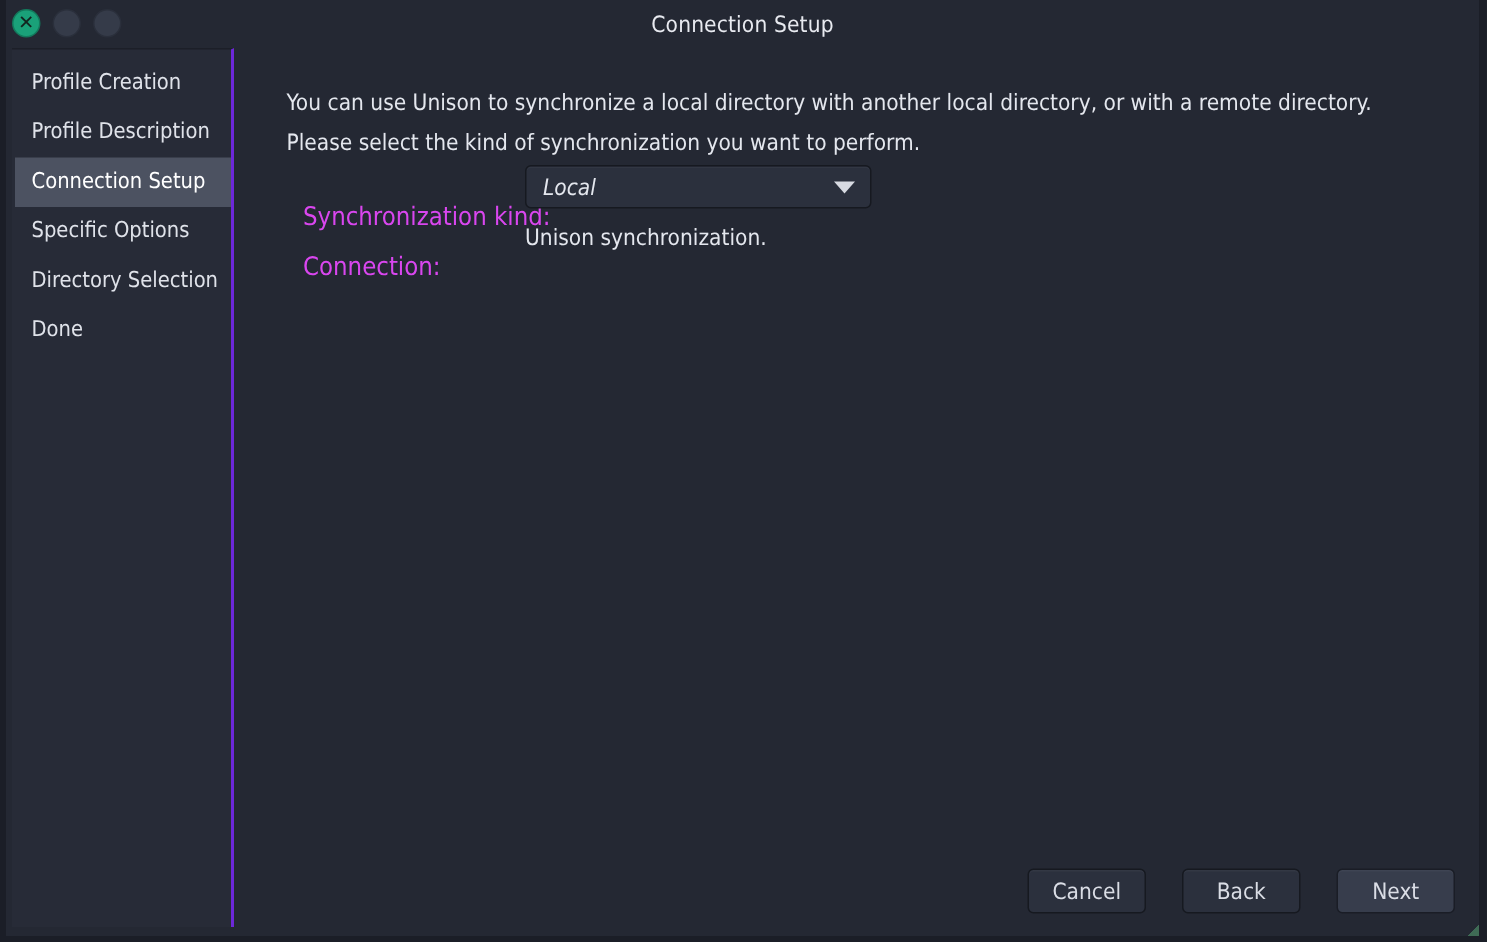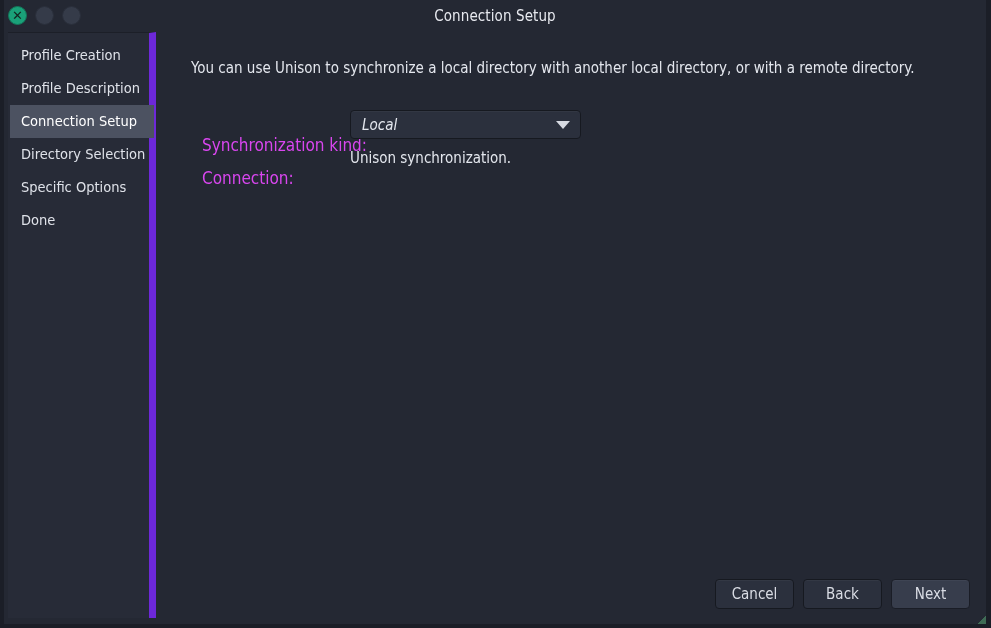--- a/index.html
+++ b/index.html
@@ -79,21 +79,21 @@
   }
 
   
   #sidebar {
     position: absolute;
     left: 4px;
     top: 32px;
     width: 148px;
     height: 586px;
     background: #272b37;
-    border-right: 7px solid #6d28d9;
+    border-right: 2px solid #6d28d9;
     border-top: 1px solid #1c1f28;
     box-sizing: border-box;
     padding-top: 6px;
   }
   .nav-item {
     height: 33px;
     line-height: 33px;
     padding-left: 11px;
     color: #dfe2e9;
     font-size: 14.5px;
@@ -180,21 +180,21 @@
     font-size: 15px;
     white-space: nowrap;
   }
 
   
   #footer {
     position: absolute;
     right: 11px;
     bottom: 11px;
     display: flex;
-    gap: 9px;
+    gap: 24px;
   }
   .btn {
     min-width: 79px;
     height: 30px;
     background: #2b303d;
     border: 1px solid #161920;
     border-radius: 4px;
     color: #dadde5;
     font-size: 15px;
     display: flex;
@@ -232,29 +232,30 @@
         <span class="glyph"></span>
       </div>
     </div>
     <div id="title-text">Connection Setup</div>
   </div>
 
   <div id="sidebar">
     <div class="nav-item">Profile Creation</div>
     <div class="nav-item">Profile Description</div>
     <div class="nav-item selected">Connection Setup</div>
+    <div class="nav-item">Specific Options</div>
     <div class="nav-item">Directory Selection</div>
-    <div class="nav-item">Specific Options</div>
     <div class="nav-item">Done</div>
   </div>
 
   <div id="main">
 
     <div id="intro">
       <div>You can use Unison to synchronize a local directory with another local directory, or with a remote directory.</div>
+      <div>Please select the kind of synchronization you want to perform.</div>
     </div>
 
     <div id="form">
       <div class="form-row">
         <div class="form-label">Synchronization kind:</div>
         <div id="kind-select">
           <span id="kind-value">Local</span>
           <span id="kind-arrow"></span>
         </div>
       </div>

